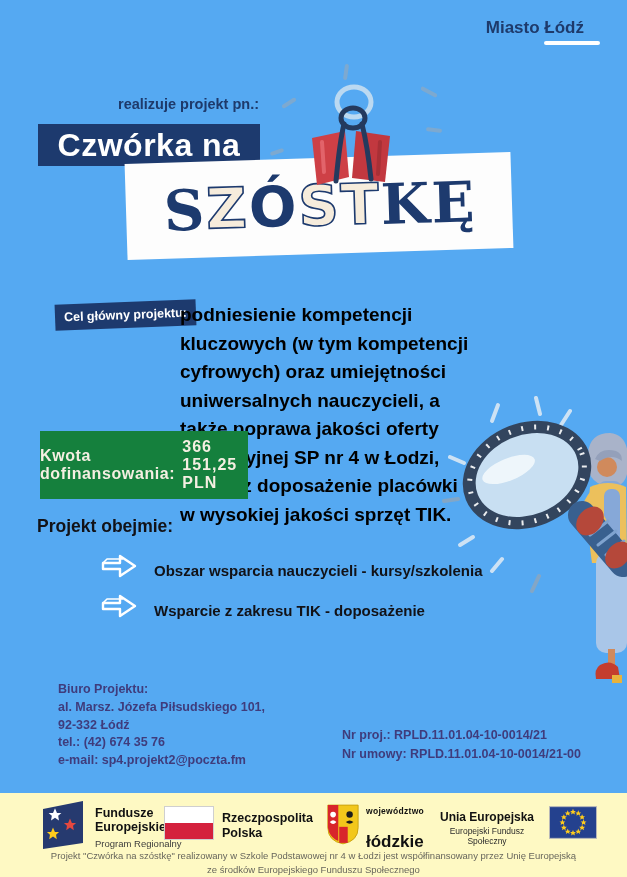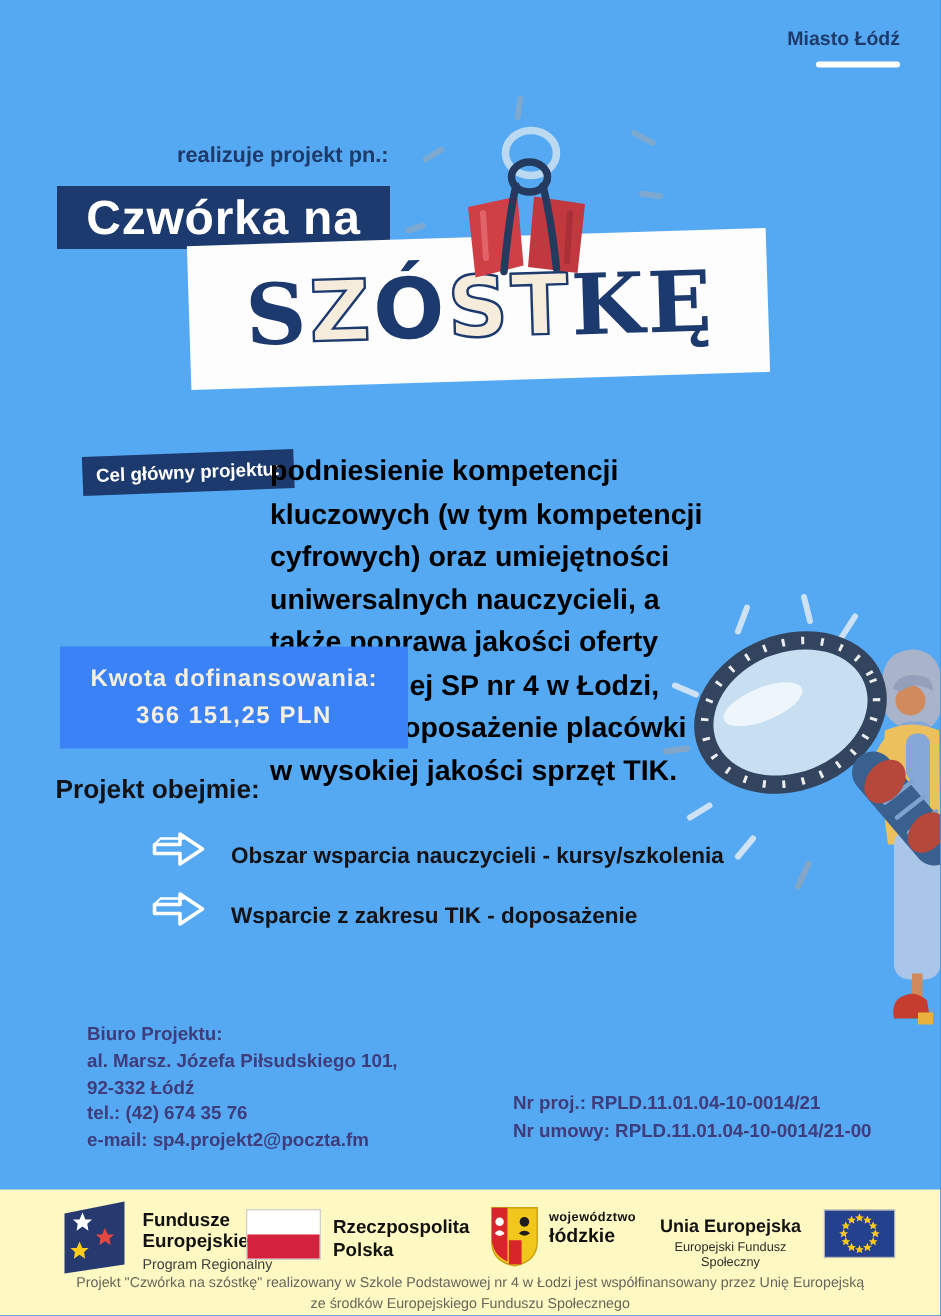--- a/index.html
+++ b/index.html
@@ -1,20 +1,20 @@
 <!DOCTYPE html>
 <html><head>
 <meta charset="utf-8">
 <style>
   * { margin:0; padding:0; box-sizing:border-box; }
   body { background:#3c7fc0; font-family:"Liberation Sans", sans-serif; }
   .poster{ position:relative; width:627px; height:877px; background:#55A9F2; overflow:hidden; }
 
   
-  .city{ position:absolute; top:18px; right:27px; font-size:13px; font-weight:bold; color:#1E3A6B; }
+  .city{ position:absolute; top:18px; right:43px; font-size:17px; font-weight:bold; color:#1E3A6B; }
   .city-underline{ position:absolute; top:41px; right:27px; width:56px; height:4px; border-radius:2px; background:#ffffff; }
   .school{ position:absolute; top:54px; right:27px; text-align:right; font-size:16px; font-weight:bold; color:#121722; line-height:1.45; }
   .intro{ position:absolute; top:96px; left:118px; font-size:14.5px; font-weight:bold; color:#1E3A6B; }
 
   
   .title-banner{ position:absolute; top:124px; left:38px; width:222px; height:42px; background:#1D3A6E;
     display:flex; align-items:center; justify-content:center; color:#fff; font-size:32px; font-weight:bold; letter-spacing:0.5px; }
   .title-box{ position:absolute; top:158px; left:126px; width:386px; height:96px; background:#fdfdfd;
     transform:rotate(-1.8deg); display:flex; align-items:center; justify-content:center; gap:2px; }
   .title-box span{ font-size:56px; font-weight:bold; line-height:1; }
@@ -25,22 +25,22 @@
   .clip{ position:absolute; top:80px; left:300px; width:104px; height:112px; }
   .dash{ position:absolute; border-radius:3px; background:#93A9BD; opacity:.65; }
 
   
   .goal-tag{ position:absolute; top:302px; left:55px; background:#1D3A6E; color:#fff; font-size:12.5px;
     font-weight:bold; padding:6px 9px; transform:rotate(-2.2deg); }
   .goal-text{ position:absolute; top:301px; left:180px; width:296px; font-size:19px; font-weight:bold;
     color:#000000; line-height:1.5; }
 
   
-  .funding{ position:absolute; top:431px; left:40px; width:232px; height:68px; background:#3b82f6;
-    display:flex; flex-direction:column; align-items:center; justify-content:center; gap:7px;
+  .funding{ position:absolute; top:431px; left:40px; width:208px; height:68px; background:#15803d;
+    display:flex; flex-direction:row; align-items:center; justify-content:center; gap:7px;
     color:#F5EFE2; font-weight:bold; }
   .funding .l1{ font-size:16px; letter-spacing:0.6px; }
   .funding .l2{ font-size:16px; letter-spacing:1px; }
 
   
   .scope-heading{ position:absolute; top:516px; left:37px; font-size:17.5px; font-weight:bold; color:#121217; }
   .scope-item{ position:absolute; left:100px; display:flex; align-items:flex-end; gap:16px; }
   .scope-item.i0{ top:551px; }
   .scope-item.i1{ top:591px; }
   .scope-item .txt{ font-size:15px; font-weight:bold; color:#121217; }
@@ -58,21 +58,21 @@
   .fe-text{ position:absolute; left:95px; top:13px; color:#111; }
   .fe-text .b{ font-size:12.5px; font-weight:bold; line-height:1.15; }
   .fe-text .s{ font-size:9.5px; color:#3d3d3d; margin-top:3px; }
   .pl-flag{ position:absolute; left:164px; top:13px; width:50px; height:34px; border:1px solid #cfcfcf; }
   .pl-flag .w{ height:50%; background:#ffffff; }
   .pl-flag .r{ height:50%; background:#D4213D; }
   .pl-text{ position:absolute; left:222px; top:18px; font-size:12.5px; font-weight:bold; color:#111; line-height:1.2; }
   .lodz-crest{ position:absolute; left:326px; top:9px; }
   .lodz-text{ position:absolute; left:366px; top:13px; color:#111; }
   .lodz-text .s{ font-size:8.5px; font-weight:bold; letter-spacing:0.3px; }
-  .lodz-text .b{ font-size:13px; font-weight:bold; margin-top:0px; }
+  .lodz-text .b{ font-size:17px; font-weight:bold; margin-top:16px; }
   .eu-text{ position:absolute; left:432px; top:17px; width:110px; text-align:center; color:#111; }
   .eu-text .b{ font-size:12px; font-weight:bold; }
   .eu-text .s{ font-size:8.5px; color:#2b2b2b; margin-top:2px; }
   .eu-flag{ position:absolute; left:549px; top:13px; }
   .caption{ position:absolute; top:56px; width:100%; text-align:center; font-size:9.5px; color:#67665c; line-height:1.5; }
 </style>
 </head>
 <body>
 
 <div class="poster">

